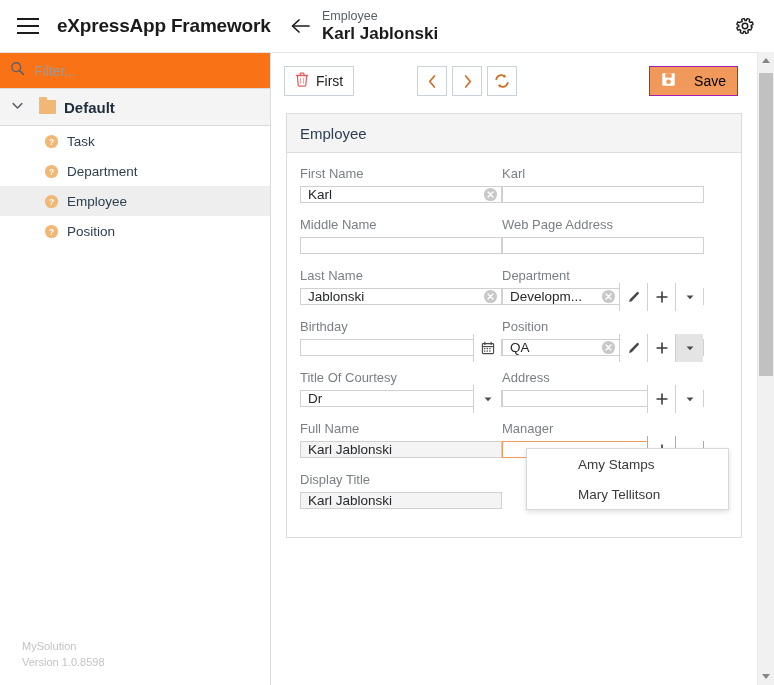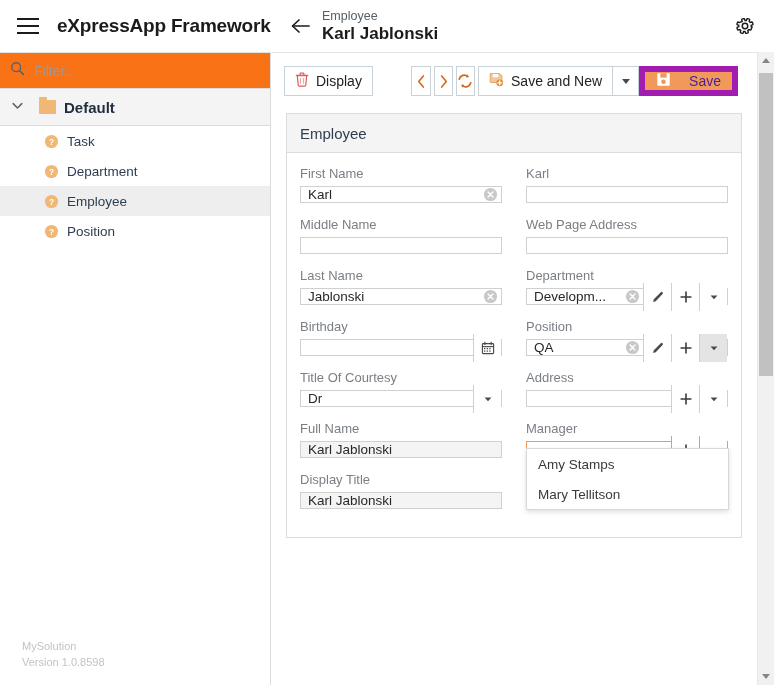--- a/index.html
+++ b/index.html
@@ -102,37 +102,37 @@
     display: flex; align-items: center; justify-content: center;
     font-family: "Liberation Sans", sans-serif; font-size: 14px; color: #222;
     cursor: pointer; padding: 0 10px; gap: 7px; white-space: nowrap;
   }
   .btn-sq { width: 30px; padding: 0; }
   .spacer-lg { width: 63px; }
   .gap4 { width: 5px; }
   .btn-group { display: flex; }
   .btn-group .btn + .btn { border-left: none; }
   .btn-save {
-    height: 30px; background: #f0995b; border: 6px solid #a21caf; color: #4c1d95;
+    height: 30px; background: #f0995b; border: 1px solid #a21caf; color: #000000;
     display: flex; align-items: center; justify-content: center; gap: 18px;
     font-size: 14px; padding: 0 11px; cursor: pointer; margin-left: auto;
   }
   .caret-btn { width: 26px; padding: 0; }
 
   .panel {
     position: absolute; left: 14px; top: 60px; width: 456px;
     border: 1px solid #dcdcdc; background: #ffffff;
   }
   .panel-head {
     height: 39px; background: #f4f4f4; border-bottom: 1px solid #dcdcdc;
     display: flex; align-items: center; padding: 0 13px;
     font-size: 15px; color: #2c3e50;
   }
   .panel-body { padding: 13px 13px 14px 13px; }
-  .grid2 { display: flex; gap: 24px; }
+  .grid2 { display: flex; }
   .col { width: 202px; }
   .fld { margin-bottom: 14px; }
   .fld-label { font-size: 13px; color: #7a7f85; margin-bottom: 5px; }
   .inp-wrap {
     height: 17px; border: 1px solid #d0d0d0; background: #ffffff;
     display: flex; align-items: center;
   }
   .inp-wrap.focused { border-color: #f0995b; }
   .inp-wrap.readonly { background: #f4f4f4; border-color: #d0d0d0; }
   .inp {
@@ -149,21 +149,21 @@
     display: flex; align-items: center; justify-content: center; cursor: pointer;
     background: #ffffff;
   }
   .adorn.pressed { background: #e4e4e4; }
   .adorn.orange-sep { border-left: 1px solid #f0995b; }
 
   
   .dd-list {
     position: absolute; left: 239px; top: 334px; width: 203px;
     background: #ffffff; border: 1px solid #d8d8d8;
-    box-shadow: 0 2px 5px rgba(0,0,0,0.13); z-index: 40;
+    box-shadow: 0 2px 5px rgba(0,0,0,0.13); z-index: 40; padding-left: 40px;
   }
   .dd-item {
     height: 30px; display: flex; align-items: center; padding: 0 11px;
     font-size: 13.5px; color: #3a3a3a; cursor: pointer;
   }
 
   
   .scrollbar {
     position: absolute; right: 0; top: 52px; width: 17px; height: 633px;
     background: #f1f1f1; border-left: 1px solid #e8e8e8;
@@ -292,21 +292,21 @@
   <div class="toolbar">
     <div class="btn">
       <span>
         <svg width="14" height="15" viewBox="0 0 14 16">
           <path d="M2 4 h10 l-1 10.2 a1 1 0 01-1 .9 H4 a1 1 0 01-1-.9 z" fill="none" stroke="#e05c5c" stroke-width="1.3"></path>
           <path d="M1 3.6 h12" stroke="#e05c5c" stroke-width="1.5" stroke-linecap="round"></path>
           <path d="M5 3.4 V1.8 a.7.7 0 01.7-.7h2.6a.7.7 0 01.7.7 V3.4" fill="none" stroke="#e05c5c" stroke-width="1.3"></path>
           <path d="M5.4 6.4 v6 M8.6 6.4 v6" stroke="#f4a5a5" stroke-width="1.2"></path>
         </svg>
       </span>
-      <span>Display</span>
+      <span>First</span>
     </div>
 
     <div class="spacer-lg"></div>
 
     <div class="btn btn-sq">
       <svg width="13" height="15" viewBox="0 0 14 16">
         <path d="M9 2 L4 8 L9 14" fill="none" stroke="#d2691e" stroke-width="1.7" stroke-linecap="round" stroke-linejoin="round"></path>
       </svg>
     </div>
     <div class="gap4"></div>
@@ -319,36 +319,20 @@
     <div class="btn btn-sq">
       <svg width="16" height="16" viewBox="0 0 16 16">
         <path d="M2.2 6.2 A5.2 5.2 0 0110.8 3.6" fill="none" stroke="#d2691e" stroke-width="1.7" stroke-linecap="round"></path>
         <path d="M13.8 9.8 A5.2 5.2 0 015.2 12.4" fill="none" stroke="#d2691e" stroke-width="1.7" stroke-linecap="round"></path>
         <path d="M10.2 1.2 L11.6 3.8 L8.9 4.6 z" fill="#d2691e"></path>
         <path d="M5.8 14.8 L4.4 12.2 L7.1 11.4 z" fill="#d2691e"></path>
       </svg>
     </div>
     <div class="gap4"></div>
 
-    <div class="btn-group">
-      <div class="btn">
-        <span>
-          <svg width="15" height="15" viewBox="0 0 16 16">
-            <path d="M1.3 1.8 h10.2 l2.2 2.2 v6.4 a.8.8 0 01-.8.8 H2.1 a.8.8 0 01-.8-.8 z" fill="#f2c79b" stroke="#e0a063" stroke-width="1"></path>
-            <rect x="4" y="2.2" width="6" height="3.4" fill="#ffffff"></rect>
-            <circle cx="11.4" cy="11.6" r="3.5" fill="#e08a3c"></circle>
-            <path d="M11.4 9.6 v4 M9.4 11.6 h4" stroke="#ffffff" stroke-width="1.4" stroke-linecap="round"></path>
-          </svg>
-        </span>
-        <span>Save and New</span>
-      </div>
-      <div class="btn caret-btn">
-        <span class="caret"></span>
-      </div>
-    </div>
 
     <div class="btn-save">
       <span>
         <svg width="15" height="15" viewBox="0 0 16 16">
           <rect x="1.4" y="1.4" width="13.2" height="13.2" rx="1" fill="#ffffff"></rect>
           <rect x="4.6" y="1.4" width="6.8" height="4.6" fill="#f0995b"></rect>
           <circle cx="8" cy="10.4" r="2.5" fill="#f0995b"></circle>
         </svg>
       </span>
       <span>Save</span>

